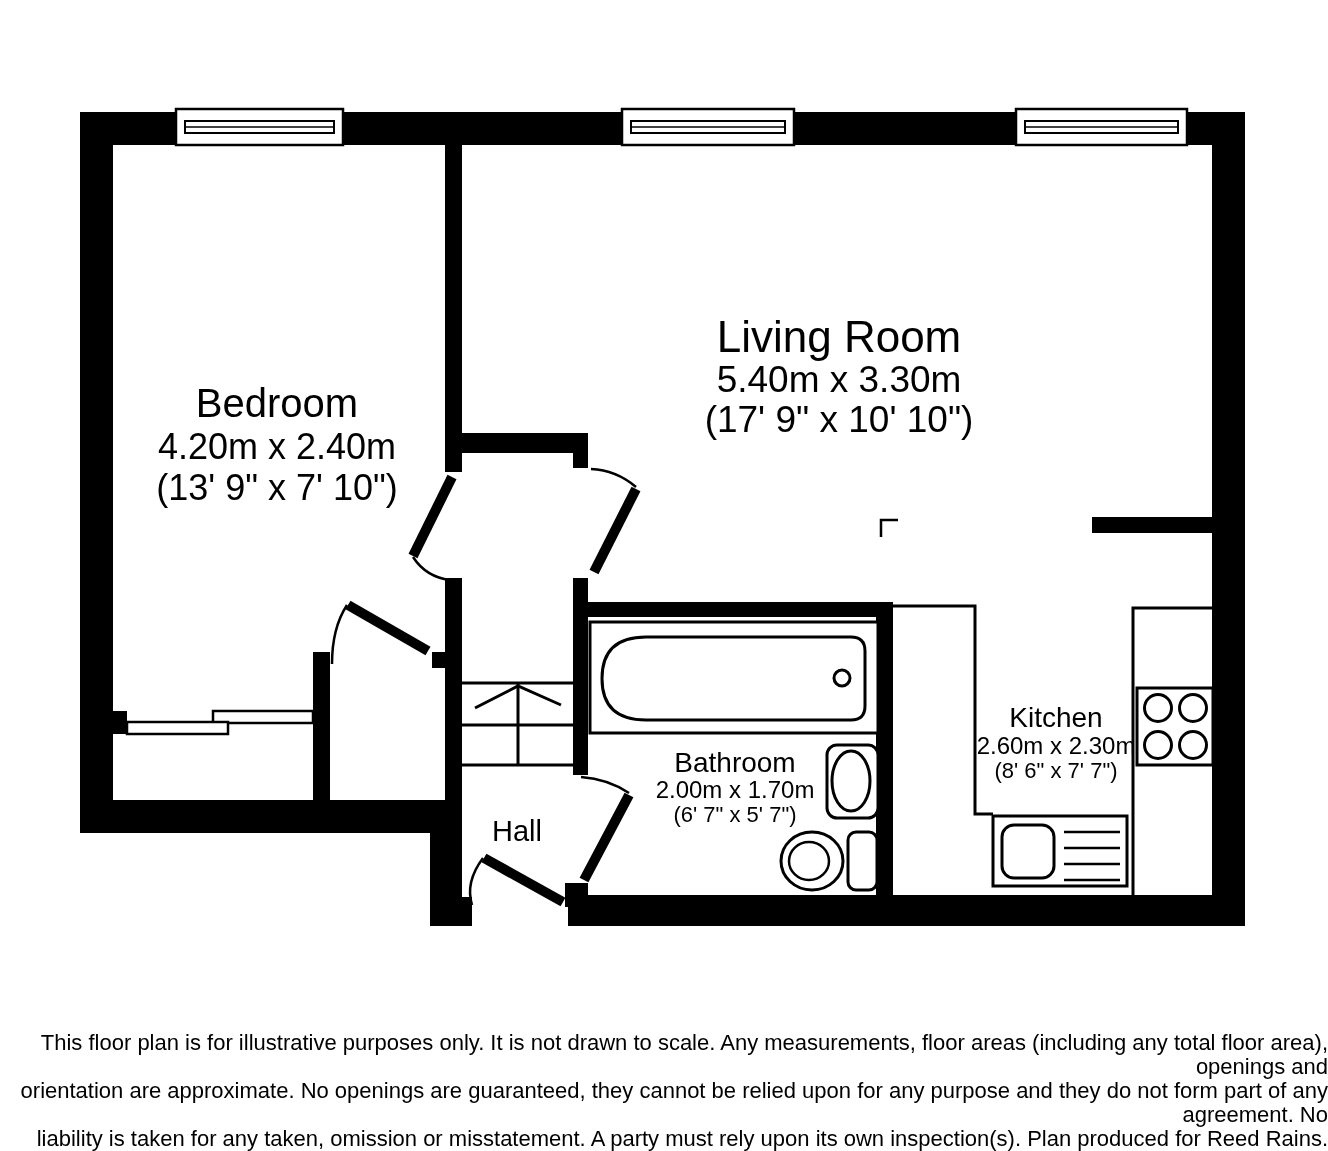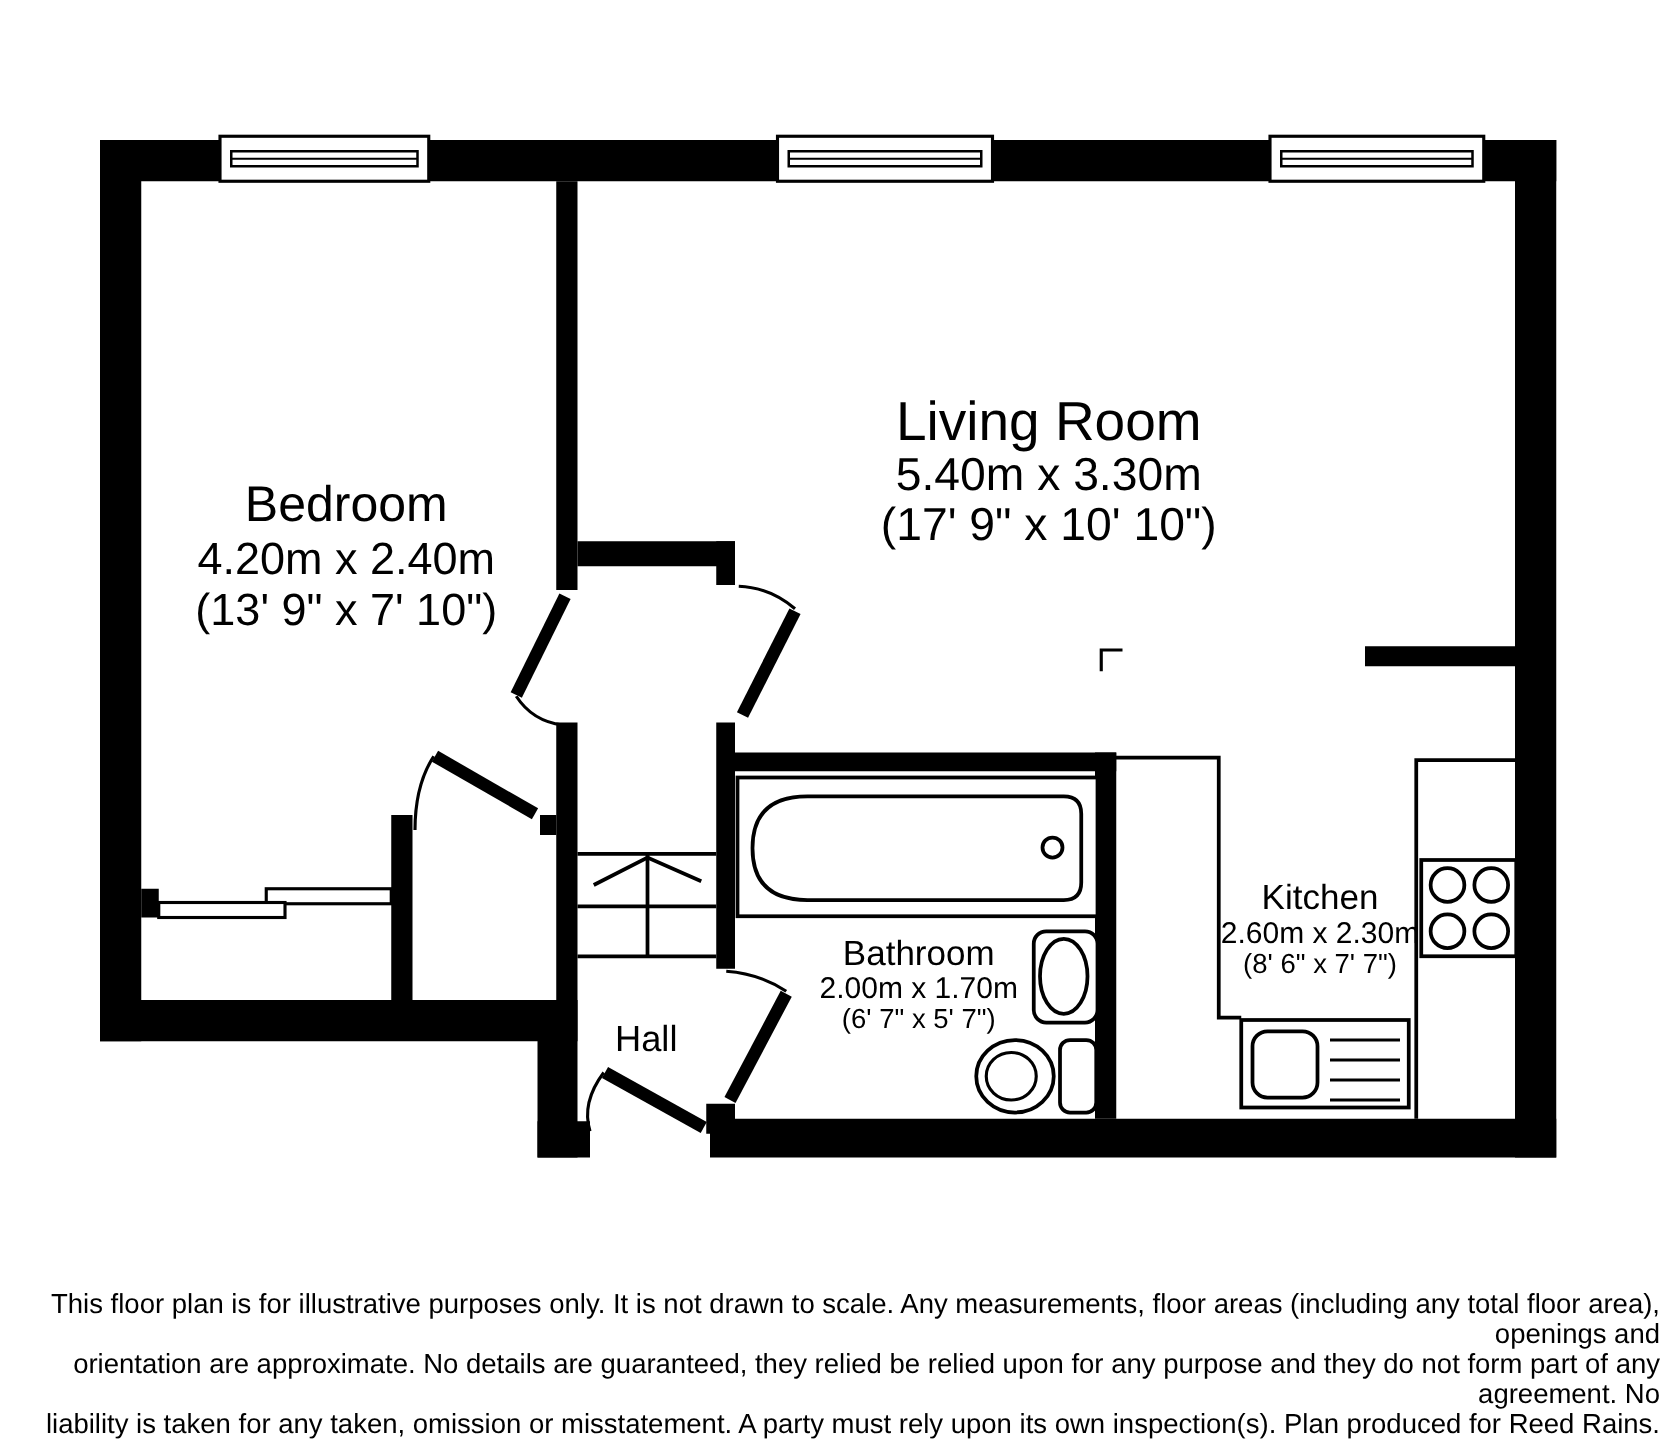--- a/index.html
+++ b/index.html
@@ -156,18 +156,18 @@
       <text x="1056" y="727" font-size="28">Kitchen</text>
       <text x="1056" y="754" font-size="24">2.60m x 2.30m</text>
       <text x="1056" y="778" font-size="22">(8' 6" x 7' 7")</text>
 
       <text x="517" y="841" font-size="29">Hall</text>
     </g>
   </svg>
 
   <div class="disclaimer">
     <div>This floor plan is for illustrative purposes only. It is not drawn to scale. Any measurements, floor areas (including any total floor area), openings and</div>
-    <div>orientation are approximate. No details are guaranteed, they relied be relied upon for any purpose and they do not form part of any agreement. No</div>
+    <div>orientation are approximate. No openings are guaranteed, they cannot be relied upon for any purpose and they do not form part of any agreement. No</div>
     <div>liability is taken for any taken, omission or misstatement. A party must rely upon its own inspection(s). Plan produced for Reed Rains. Powered by</div>
     <div>www.approximate.com</div>
   </div>
 
 </div>
 
 </body></html>

